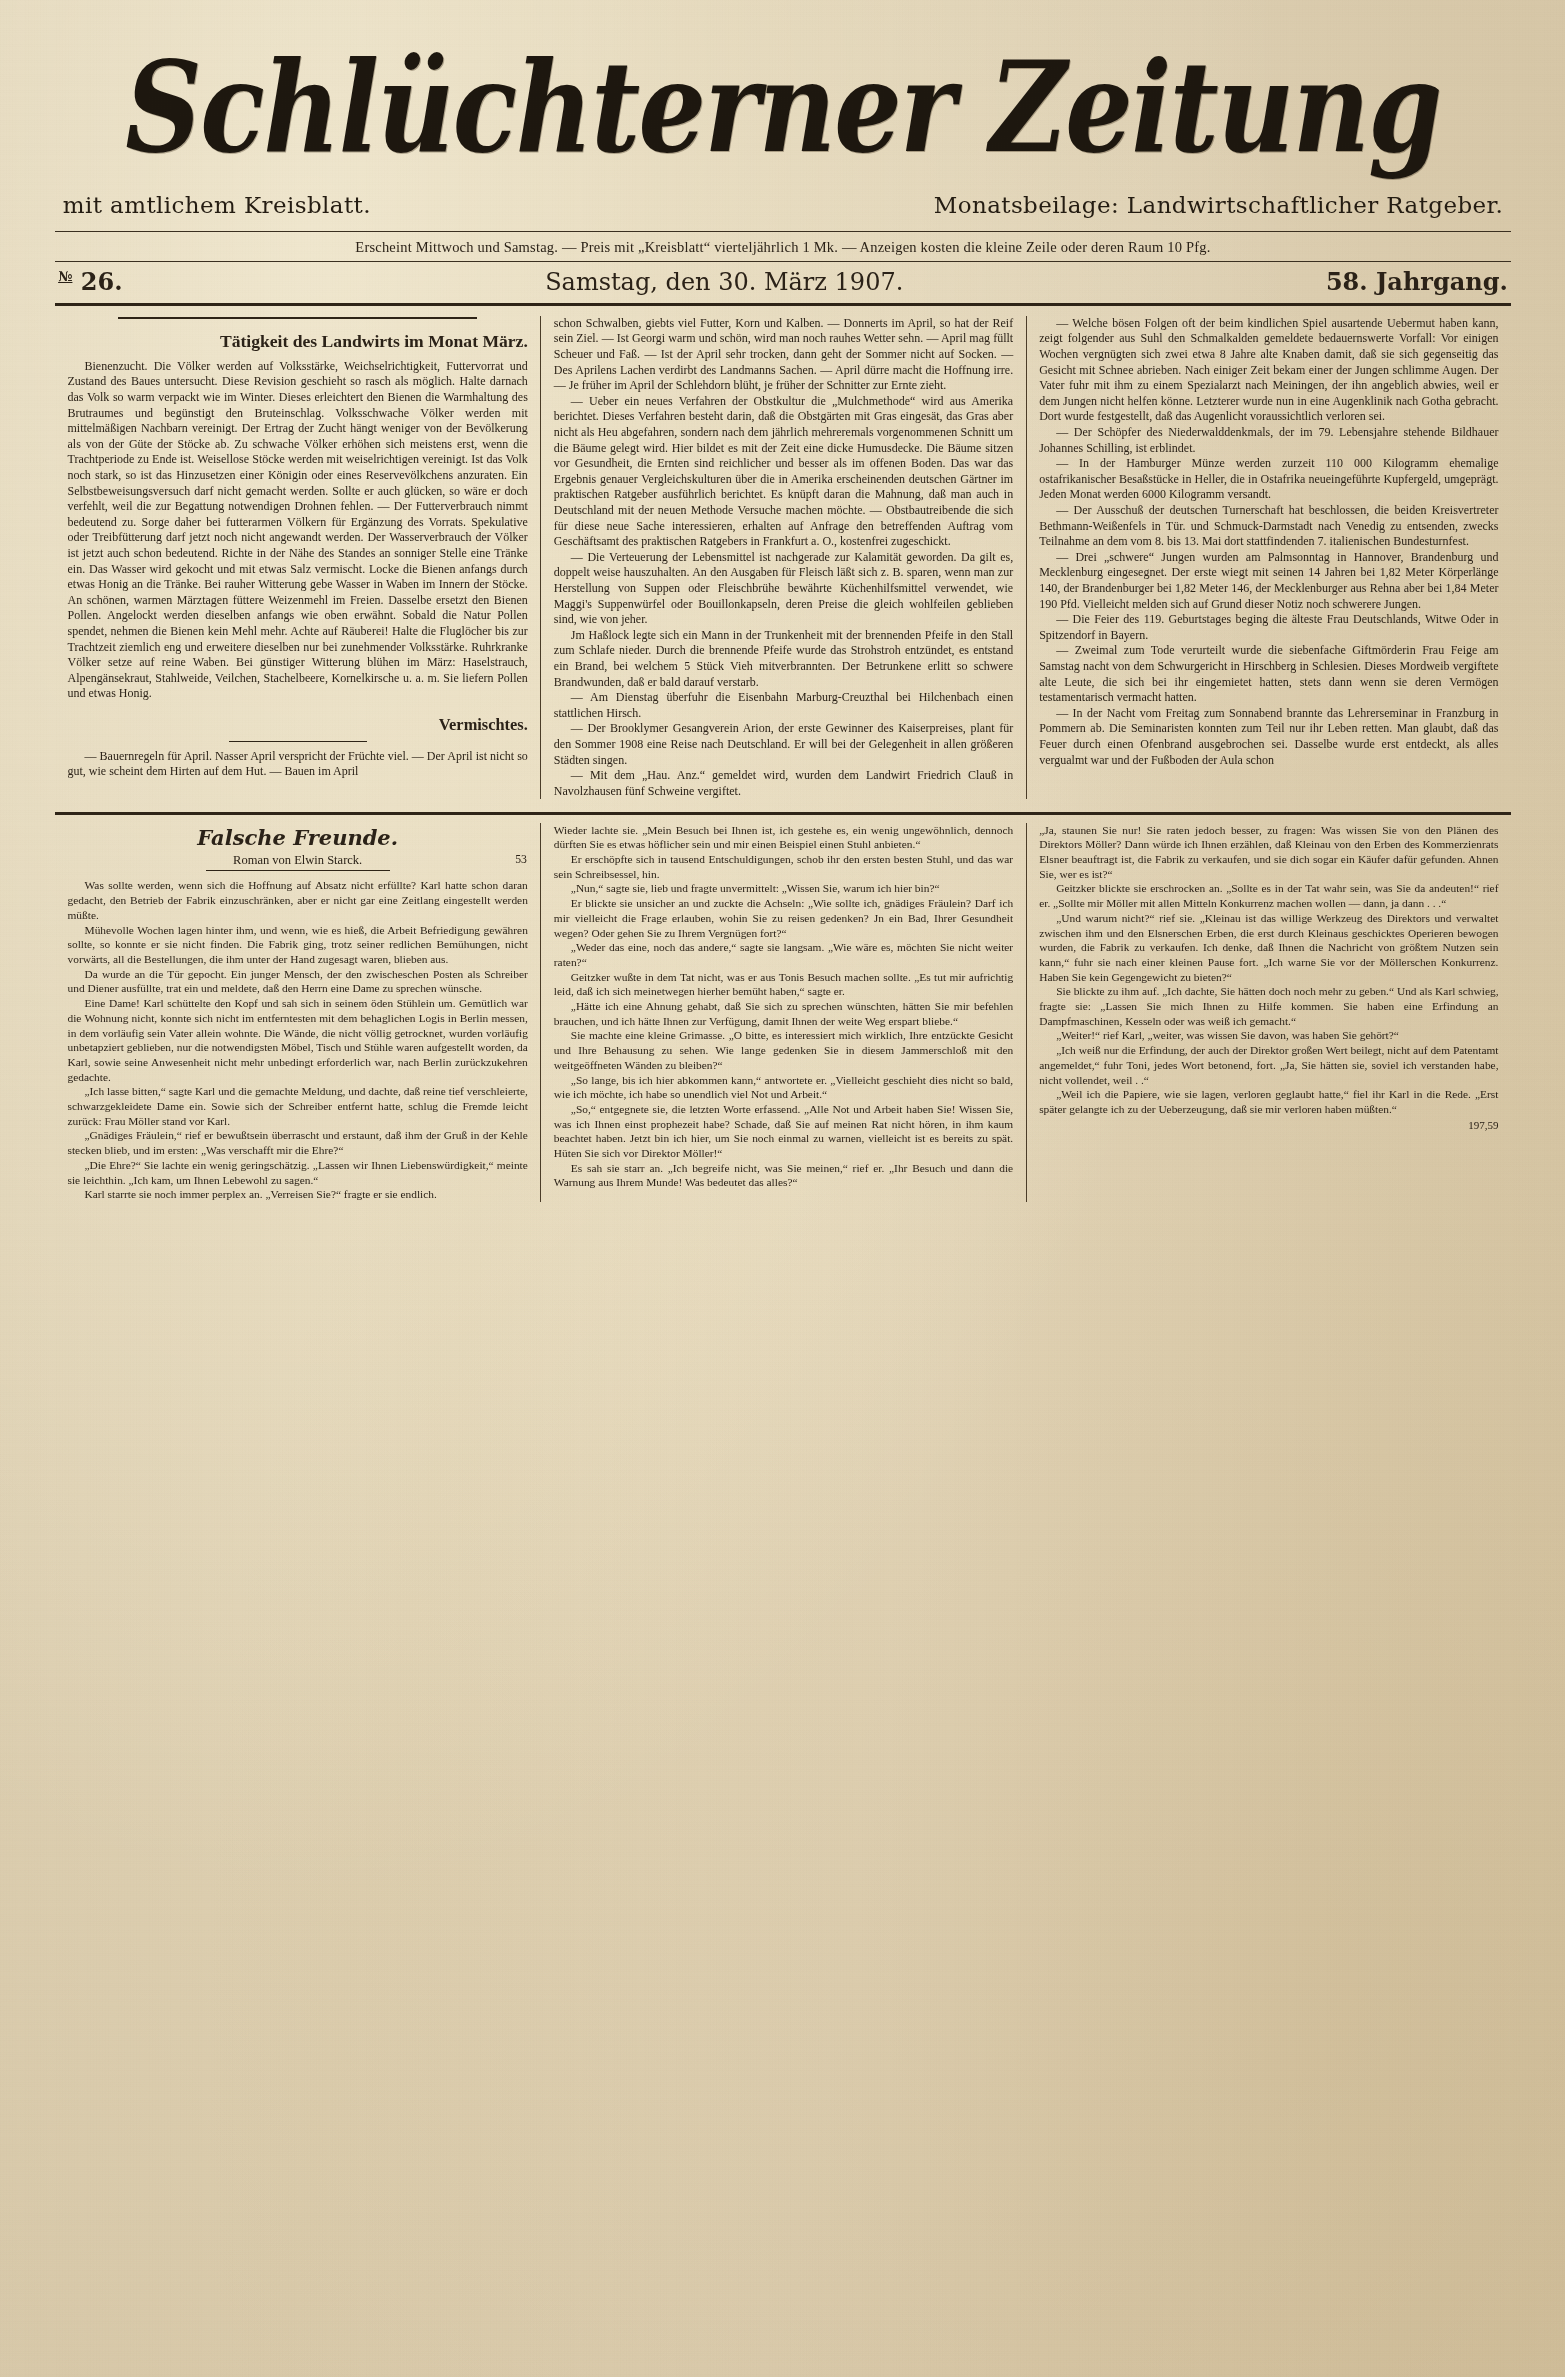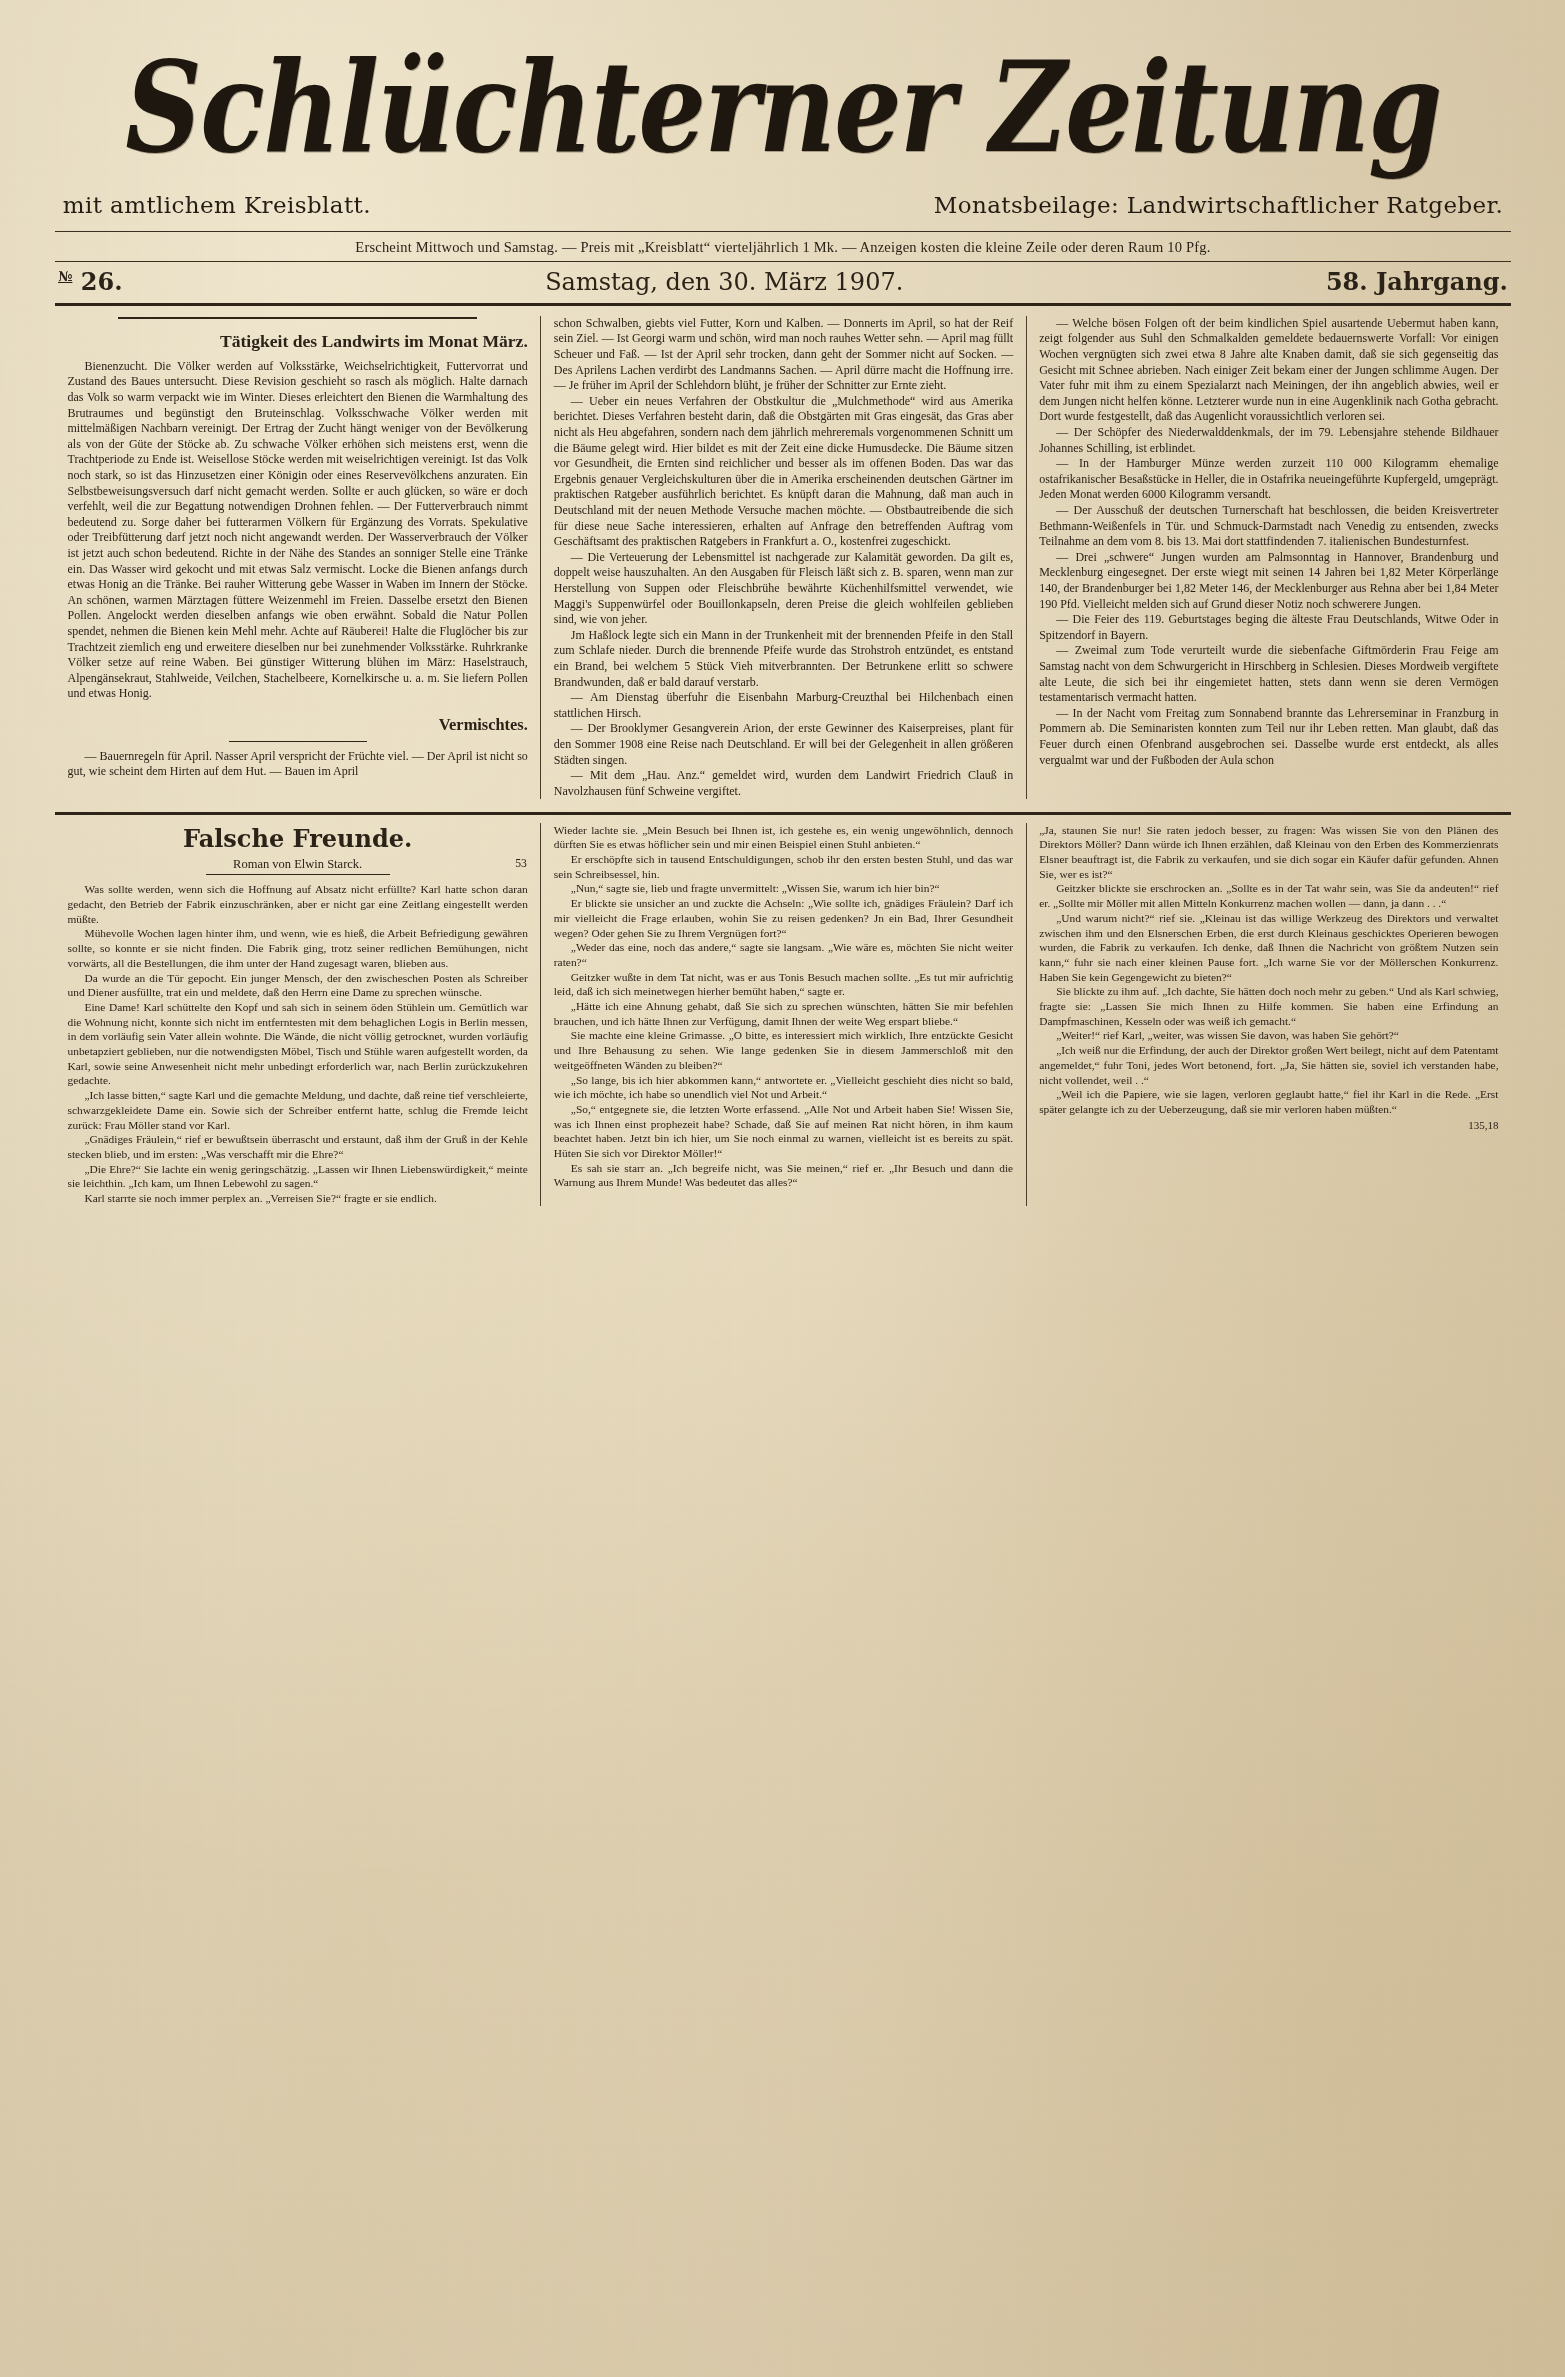--- a/index.html
+++ b/index.html
@@ -167,23 +167,24 @@
   
   .feuilleton {
     margin-top: 12.5px;
     border-top: 3.1px solid #2e2417;
     padding-top: 7.8px;
   }
   .feuilleton .cols { margin-top: 0; }
   .story-title {
     font-family: "DejaVu Serif", serif;
     font-weight: 700;
-    font-size: 24px;
+    font-size: 21px;
     text-align: center;
     margin: 1.6px 0 0.8px 0;
+    font-style: italic;
   }
   .story-author {
     font-size: 12.5px;
     text-align: center;
     margin: 0 0 2.3px 0;
     position: relative;
   }
   .story-author .rnum {
     position: absolute;
     right: 1px;
@@ -295,21 +296,21 @@
         </div>
 
         <div class="col c3 fcol">
           <p class="t noind">„Ja, staunen Sie nur! Sie raten jedoch besser, zu fragen: Was wissen Sie von den Plänen des Direktors Möller? Dann würde ich Ihnen erzählen, daß Kleinau von den Erben des Kommerzienrats Elsner beauftragt ist, die Fabrik zu verkaufen, und sie dich sogar ein Käufer dafür gefunden. Ahnen Sie, wer es ist?“</p>
           <p class="t">Geitzker blickte sie erschrocken an. „Sollte es in der Tat wahr sein, was Sie da andeuten!“ rief er. „Sollte mir Möller mit allen Mitteln Konkurrenz machen wollen — dann, ja dann . . .“</p>
           <p class="t">„Und warum nicht?“ rief sie. „Kleinau ist das willige Werkzeug des Direktors und verwaltet zwischen ihm und den Elsnerschen Erben, die erst durch Kleinaus geschicktes Operieren bewogen wurden, die Fabrik zu verkaufen. Ich denke, daß Ihnen die Nachricht von größtem Nutzen sein kann,“ fuhr sie nach einer kleinen Pause fort. „Ich warne Sie vor der Möllerschen Konkurrenz. Haben Sie kein Gegengewicht zu bieten?“</p>
           <p class="t">Sie blickte zu ihm auf. „Ich dachte, Sie hätten doch noch mehr zu geben.“ Und als Karl schwieg, fragte sie: „Lassen Sie mich Ihnen zu Hilfe kommen. Sie haben eine Erfindung an Dampfmaschinen, Kesseln oder was weiß ich gemacht.“</p>
           <p class="t">„Weiter!“ rief Karl, „weiter, was wissen Sie davon, was haben Sie gehört?“</p>
           <p class="t">„Ich weiß nur die Erfindung, der auch der Direktor großen Wert beilegt, nicht auf dem Patentamt angemeldet,“ fuhr Toni, jedes Wort betonend, fort. „Ja, Sie hätten sie, soviel ich verstanden habe, nicht vollendet, weil . .“</p>
           <p class="t">„Weil ich die Papiere, wie sie lagen, verloren geglaubt hatte,“ fiel ihr Karl in die Rede. „Erst später gelangte ich zu der Ueberzeugung, daß sie mir verloren haben müßten.“</p>
-          <div class="endnum">135,18</div>
+          <div class="endnum">197,59</div>
         </div>
 
       </div>
     </div>
 
   </div>
 
   <div class="grain"></div>
 </div>
 

